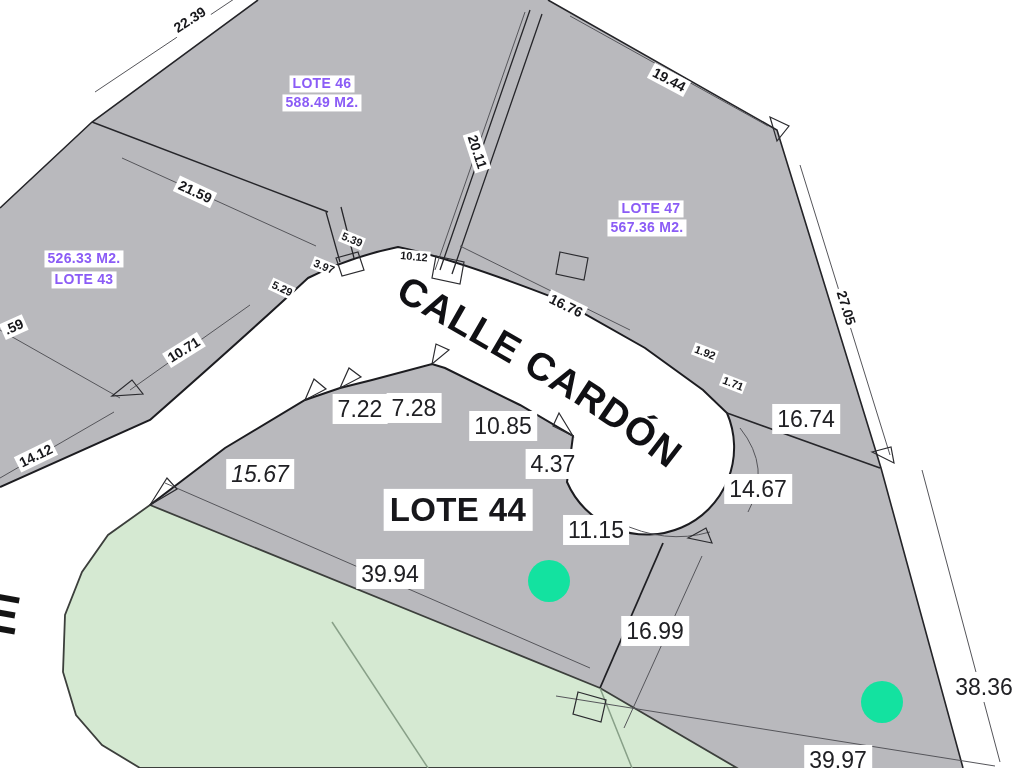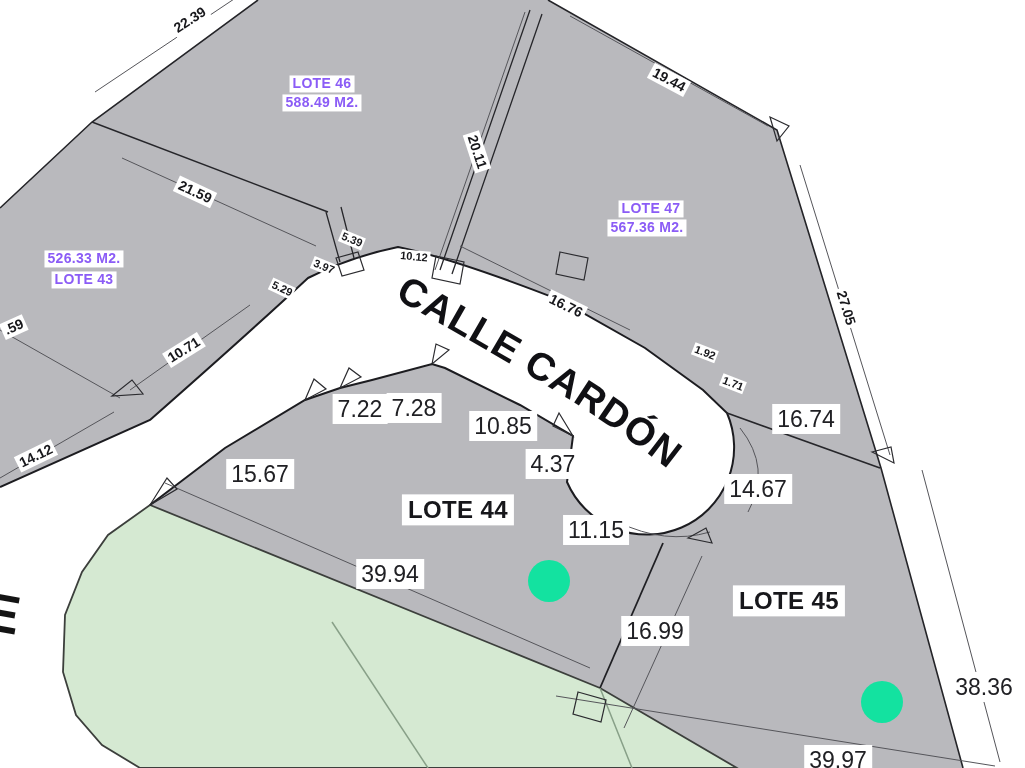--- a/index.html
+++ b/index.html
@@ -10,21 +10,21 @@
   #plat{position:absolute;left:0;top:0;}
   .lbl{
     position:absolute;background:#fff;color:#17171b;white-space:nowrap;
     transform:translate(-50%,-50%) rotate(var(--r,0deg));
     padding:0 3px;line-height:1.22;z-index:3;
   }
   .sm{font-size:14px;font-weight:700;}
   .xs{font-size:11px;font-weight:700;padding:0 2px;}
   .lg{font-size:23px;font-weight:400;color:#202024;padding:1px 5px;}
   .lotname{font-size:14px;font-weight:700;color:#8b5cf6;letter-spacing:.3px;}
-  .lotbig{font-size:24px;font-weight:700;letter-spacing:.4px;padding:1px 6px;}
+  .lotbig{font-size:33px;font-weight:700;letter-spacing:.4px;padding:1px 6px;}
   .streetE{
     position:absolute;background:transparent;color:#141414;font-size:54px;font-weight:700;
     transform:rotate(10deg);z-index:2;line-height:1;
   }
 </style>
 </head>
 <body>
 
 <div id="stage">
 
@@ -103,21 +103,20 @@
 
   <div class="streetE" style="left:-16px;top:586px;">E</div>
 
   <div class="lbl lotname" style="left:84px;top:240px;margin-top:40px;">LOTE 43</div>
   <div class="lbl lotname" style="left:84px;top:259px;text-align:right;">526.33 M2.</div>
   <div class="lbl lotname" style="left:322px;top:84px;">LOTE 46</div>
   <div class="lbl lotname" style="left:322px;top:103px;">588.49 M2.</div>
   <div class="lbl lotname" style="left:651px;top:209px;">LOTE 47</div>
   <div class="lbl lotname" style="left:647px;top:228px;">567.36 M2.</div>
   <div class="lbl lotbig" style="left:458px;top:510px;">LOTE 44</div>
-  <div class="lbl lotbig" style="left:789px;top:601px;">LOTE 45</div>
 
   <div class="lbl sm" style="left:190px;top:20px;--r:-33deg">22.39</div>
   <div class="lbl sm" style="left:669px;top:80px;--r:28deg">19.44</div>
   <div class="lbl sm" style="left:195px;top:192px;--r:25deg">21.59</div>
   <div class="lbl sm" style="left:477px;top:152px;--r:72deg">20.11</div>
   <div class="lbl sm" style="left:846px;top:308px;--r:73deg">27.05</div>
   <div class="lbl xs" style="left:352px;top:240px;--r:22deg">5.39</div>
   <div class="lbl xs" style="left:414px;top:257px;--r:5deg">10.12</div>
   <div class="lbl xs" style="left:324px;top:267px;--r:22deg">3.97</div>
   <div class="lbl xs" style="left:282px;top:289px;--r:25deg">5.29</div>
@@ -125,21 +124,21 @@
   <div class="lbl sm" style="left:36px;top:456px;--r:-26deg">14.12</div>
   <div class="lbl sm" style="left:14px;top:327px;--r:-24deg">.59</div>
   <div class="lbl sm" style="left:566px;top:306px;--r:26deg">16.76</div>
   <div class="lbl xs" style="left:705px;top:353px;--r:21deg">1.92</div>
   <div class="lbl xs" style="left:733px;top:384px;--r:21deg">1.71</div>
   <div class="lbl lg" style="left:806px;top:419px;">16.74</div>
   <div class="lbl lg" style="left:360px;top:409px;">7.22</div>
   <div class="lbl lg" style="left:414px;top:408px;text-align:right;">7.28</div>
   <div class="lbl lg" style="left:503px;top:426px;">10.85</div>
   <div class="lbl lg" style="left:553px;top:448px;margin-top:16px;">4.37</div>
-  <div class="lbl lg" style="left:260px;top:474px;">15.67</div>
+  <div class="lbl lg" style="left:260px;top:474px;font-style:italic;">15.67</div>
   <div class="lbl lg" style="left:758px;top:489px;">14.67</div>
   <div class="lbl lg" style="left:596px;top:530px;">11.15</div>
   <div class="lbl lg" style="left:390px;top:574px;">39.94</div>
   <div class="lbl lg" style="left:655px;top:631px;">16.99</div>
   <div class="lbl lg" style="left:984px;top:655px;margin-top:32px;">38.36</div>
   <div class="lbl lg" style="left:838px;top:760px;">39.97</div>
 
 </div>
 
 </body></html>

